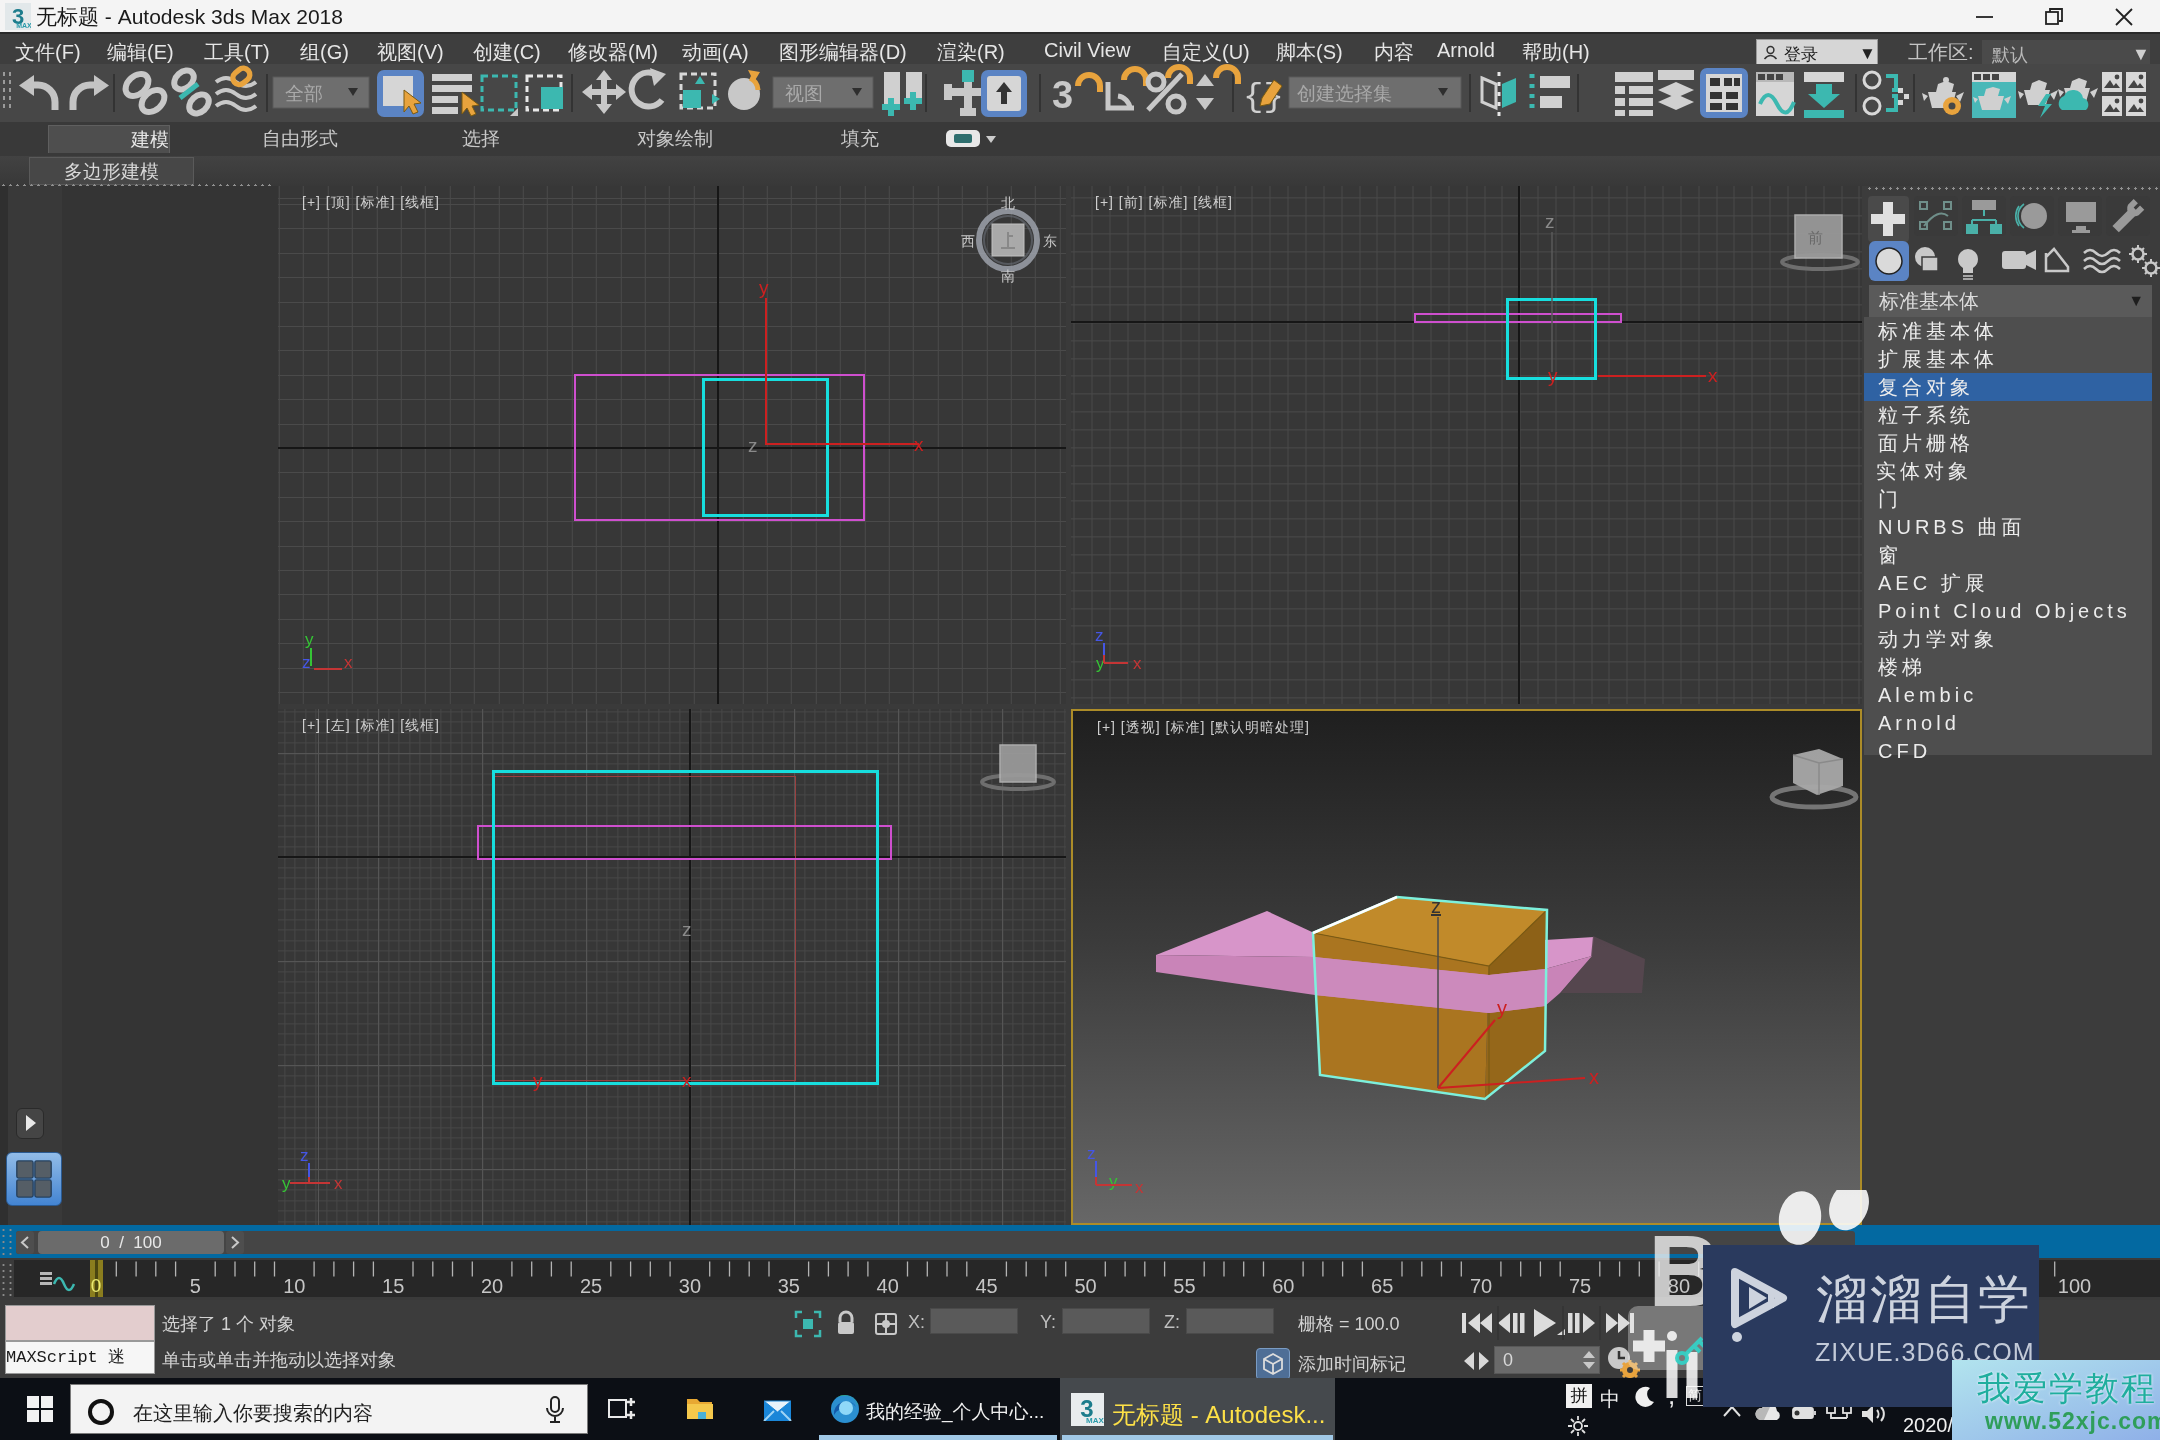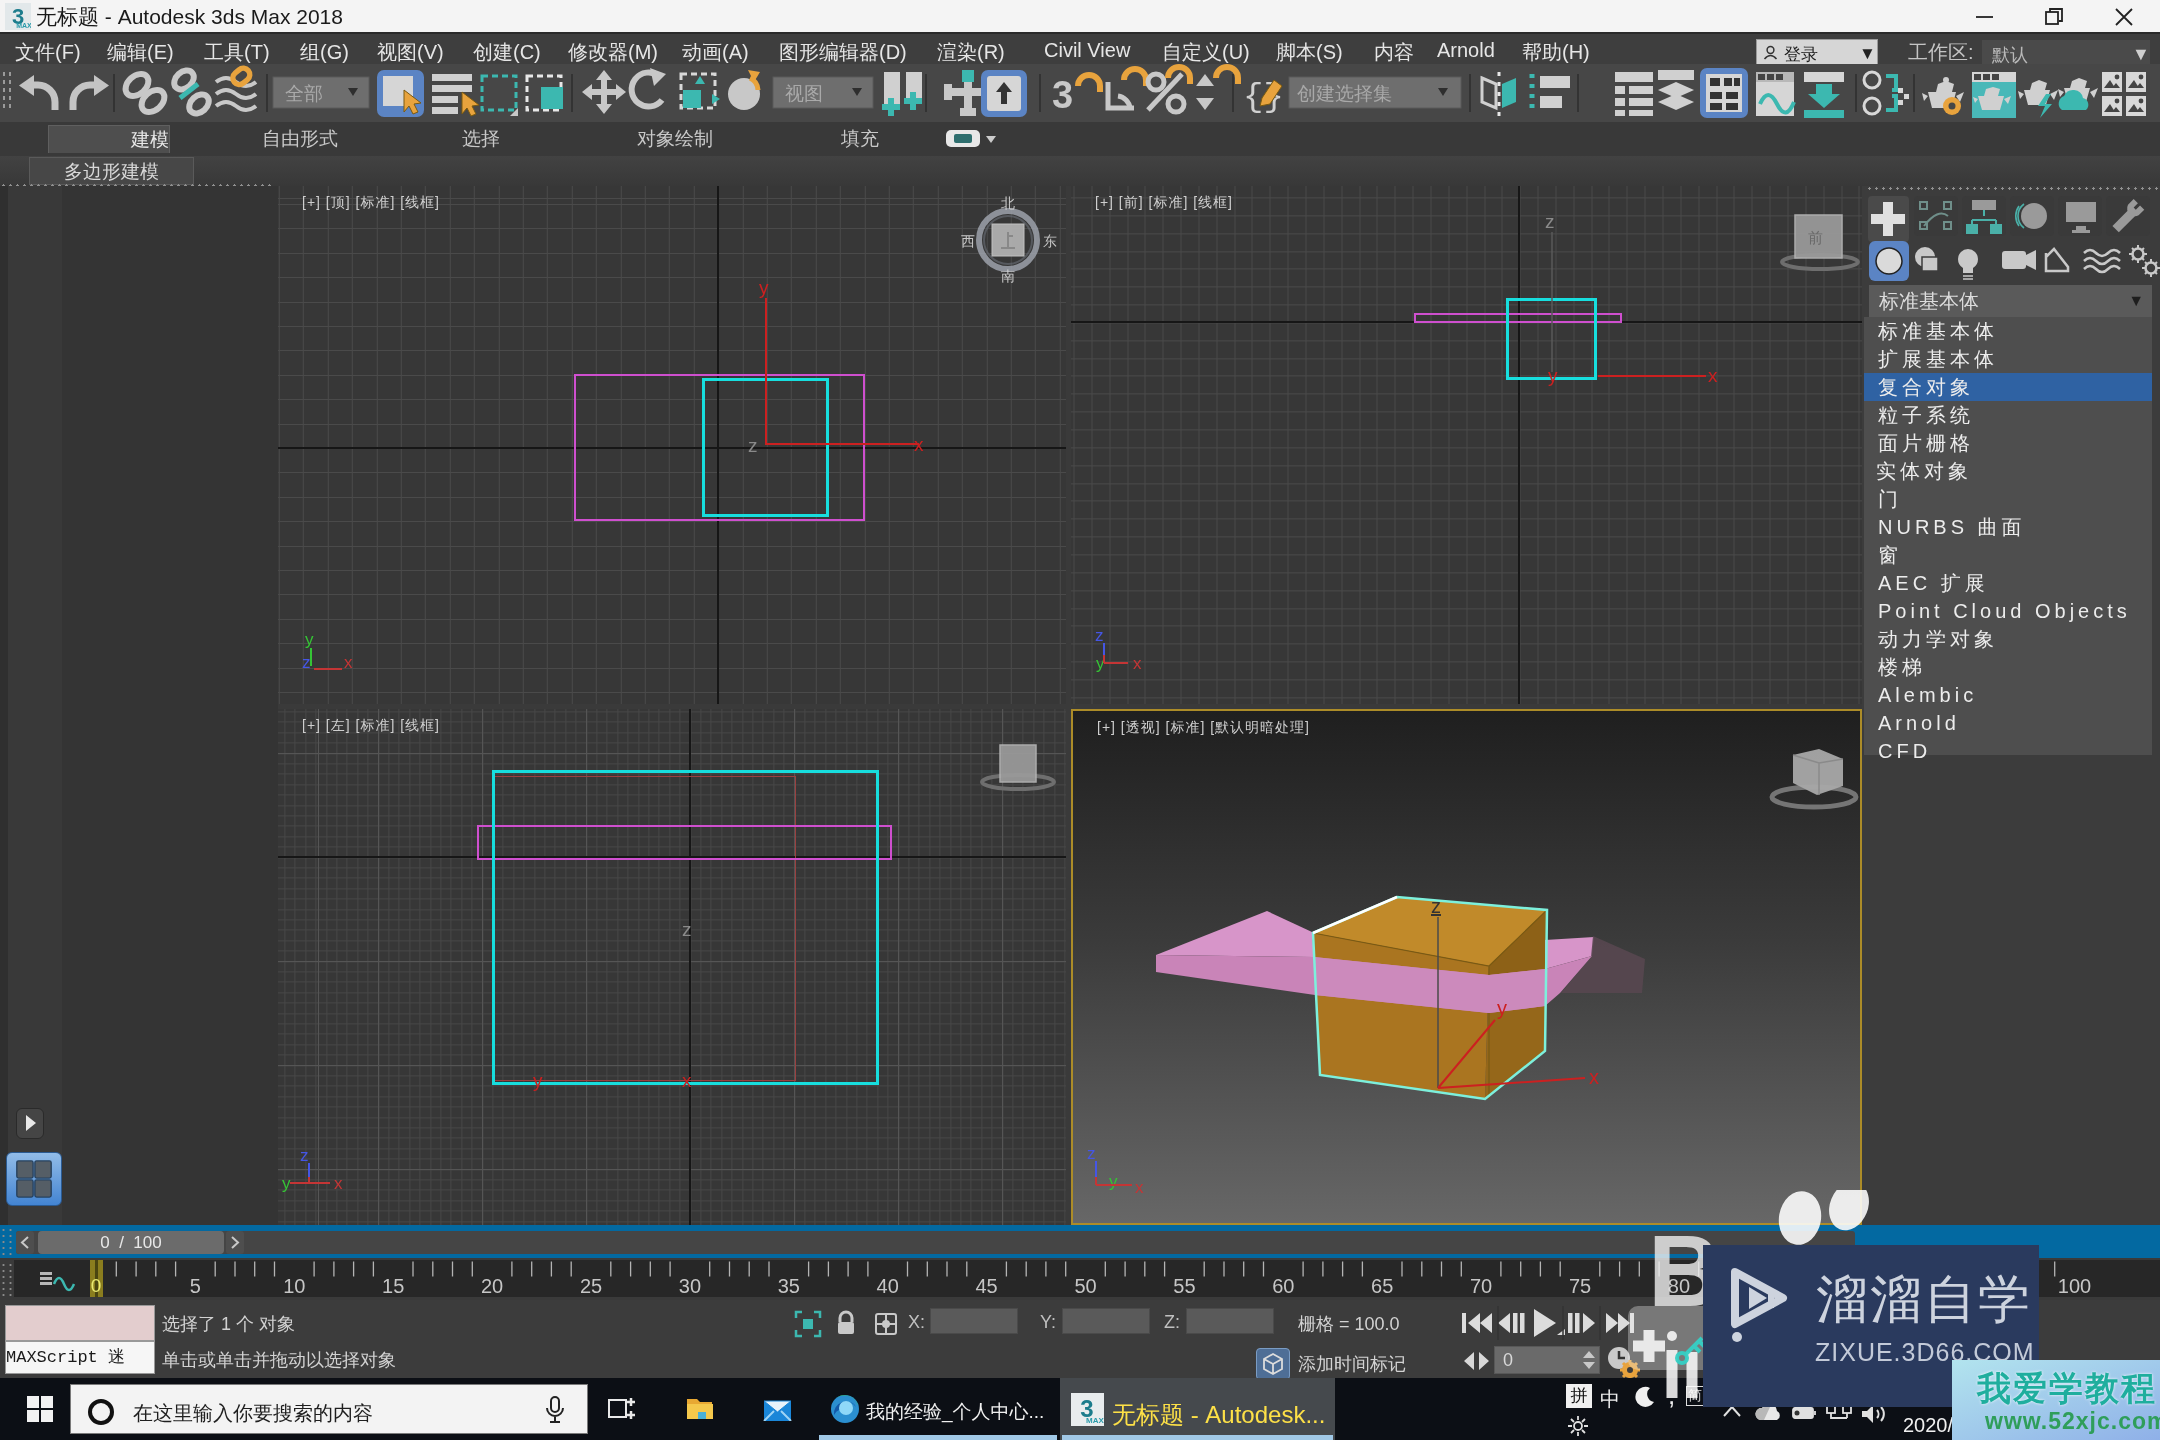--- a/index.html
+++ b/index.html
@@ -850,17 +850,17 @@
       <g fill="none" stroke="#cdd3de" stroke-width="8" stroke-linejoin="round">
         <polygon points="32,27 80,53 32,79"></polygon>
         <path d="M46 42 v22 l18 -11z" fill="#cdd3de" stroke="none"></path>
         <path d="M68 44 v19" stroke-width="6"></path>
         <circle cx="34" cy="92" r="5" fill="#cdd3de" stroke="none"></circle>
       </g>
       <text x="113" y="72" font-size="52" fill="#cdd3de" style="letter-spacing:2px">溜溜自学</text>
       <text x="112" y="116" font-size="25" fill="#c3cad8" style="letter-spacing:1px">ZIXUE.3D66.COM</text>
     </svg>
     <div class="abs" style="left:1952px;top:1360px;width:208px;height:80px;background:linear-gradient(160deg,#b2e4ee,#8fb0e8)"></div>
-    <div class="abs" style="left:1977px;top:1366px;font-size:34px;font-weight:bold;color:#1fae9e;text-shadow:0 0 3px #fff;letter-spacing:2px">我爱学教程</div>
+    <div class="abs" style="left:1977px;top:1366px;font-size:34px;font-weight:normal;color:#1fae9e;text-shadow:0 0 3px #fff;letter-spacing:2px">我爱学教程</div>
     <div class="abs" style="left:1985px;top:1408px;font-size:23px;font-weight:bold;color:#2f9e5a;letter-spacing:1px">www.52xjc.com</div>
   </div>
 
 </div>
 
 </body></html>

